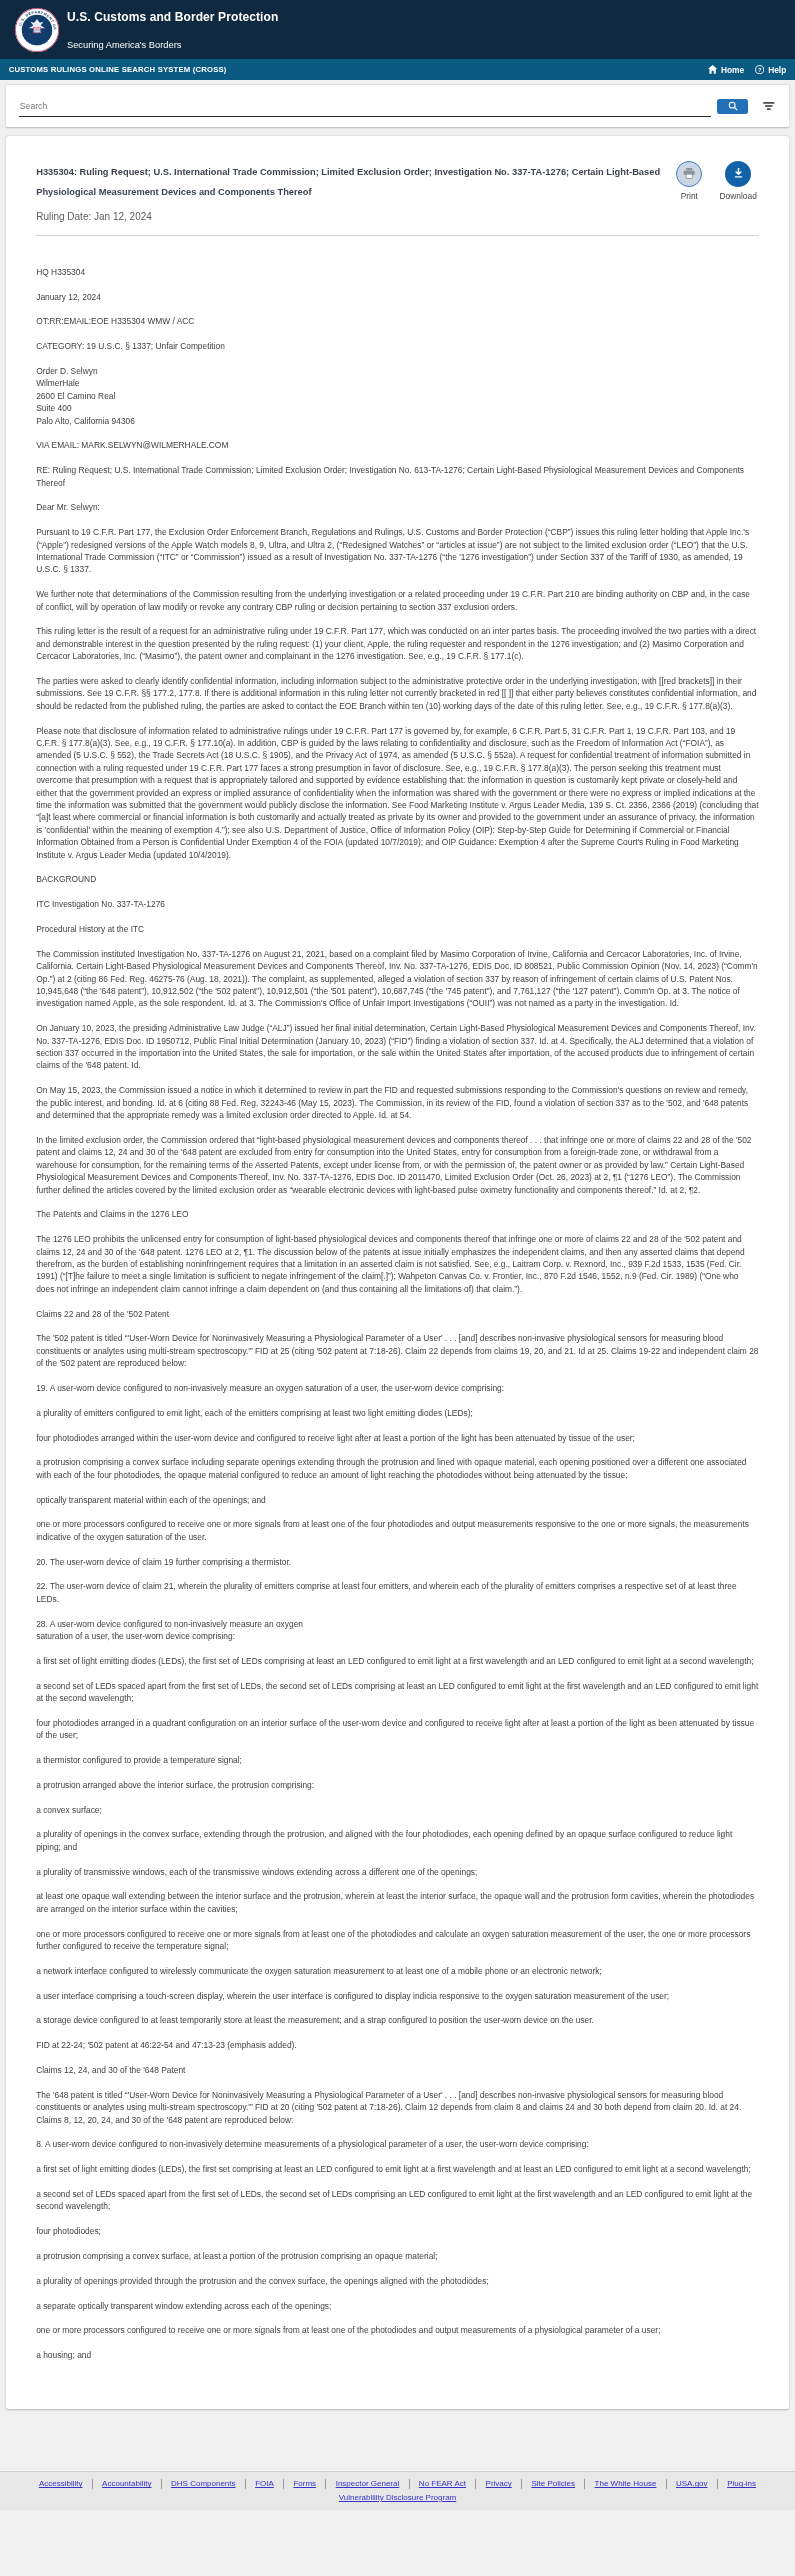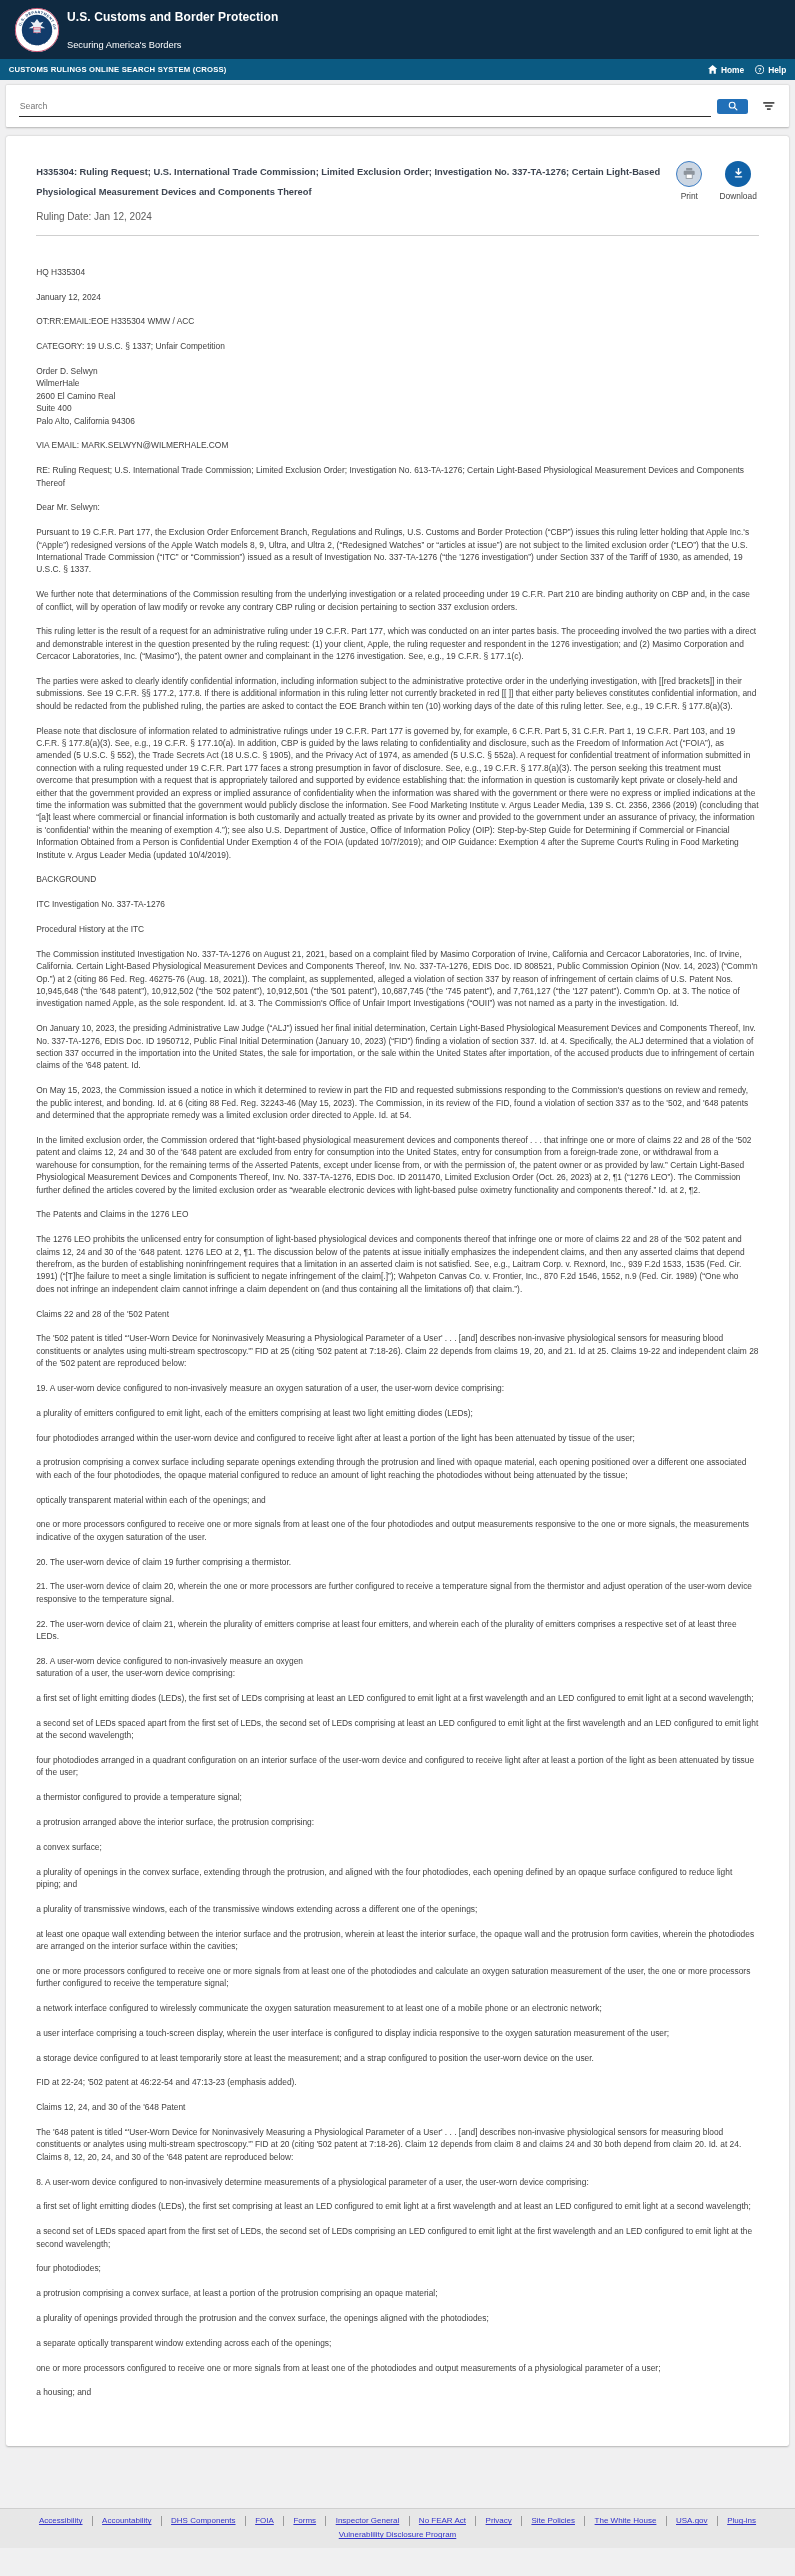--- a/index.html
+++ b/index.html
@@ -260,21 +260,20 @@
         <p class="para">The 1276 LEO prohibits the unlicensed entry for consumption of light-based physiological devices and components thereof that infringe one or more of claims 22 and 28 of the '502 patent and claims 12, 24 and 30 of the '648 patent.  1276 LEO at 2, ¶1.  The discussion below of the patents at issue initially emphasizes the independent claims, and then any asserted claims that depend therefrom, as the burden of establishing noninfringement requires that a limitation in an asserted claim is not satisfied.  See, e.g., Laitram Corp. v. Rexnord, Inc., 939 F.2d 1533, 1535 (Fed. Cir. 1991) (“[T]he failure to meet a single limitation is sufficient to negate infringement of the claim[.]”); Wahpeton Canvas Co. v. Frontier, Inc., 870 F.2d 1546, 1552, n.9 (Fed. Cir. 1989) (“One who does not infringe an independent claim cannot infringe a claim dependent on (and thus containing all the limitations of) that claim.”).</p>
         <p class="para">Claims 22 and 28 of the '502 Patent</p>
         <p class="para">The '502 patent is titled “'User-Worn Device for Noninvasively Measuring a Physiological Parameter of a User' . . . [and] describes non-invasive physiological sensors for measuring blood constituents or analytes using multi-stream spectroscopy.'”  FID at 25 (citing '502 patent at 7:18-26).  Claim 22 depends from claims 19, 20, and 21.  Id at 25.  Claims 19-22 and independent claim 28 of the '502 patent are reproduced below:</p>
         <p class="para">19. A user-worn device configured to non-invasively measure an oxygen saturation of a user, the user-worn device comprising:</p>
         <p class="para">a plurality of emitters configured to emit light, each of the emitters comprising at least two light emitting diodes (LEDs);</p>
         <p class="para">four photodiodes arranged within the user-worn device and configured to receive light after at least a portion of the light has been attenuated by tissue of the user;</p>
         <p class="para">a protrusion comprising a convex surface including separate openings extending through the protrusion and lined with opaque material, each opening positioned over a different one associated with each of the four photodiodes, the opaque material configured to reduce an amount of light reaching the photodiodes without being attenuated by the tissue;</p>
         <p class="para">optically transparent material within each of the openings; and</p>
         <p class="para">one or more processors configured to receive one or more signals from at least one of the four photodiodes and output measurements responsive to the one or more signals, the measurements indicative of the oxygen saturation of the user.</p>
         <p class="para">20. The user-worn device of claim 19 further comprising a thermistor.</p>
-        <p class="para">21. The user-worn device of claim 20, wherein the one or more processors are further configured to receive a temperature signal from the thermistor and adjust operation of the user-worn device responsive to the temperature signal.</p>
         <p class="para">22. The user-worn device of claim 21, wherein the plurality of emitters comprise at least four emitters, and wherein each of the plurality of emitters comprises a respective set of at least three LEDs.</p>
         <p class="para">28. A user-worn device configured to non-invasively measure an oxygen
 saturation of a user, the user-worn device comprising:</p>
         <p class="para">a first set of light emitting diodes (LEDs), the first set of LEDs comprising at least an LED configured to emit light at a first wavelength and an LED configured to emit light at a second wavelength;</p>
         <p class="para">a second set of LEDs spaced apart from the first set of LEDs, the second set of LEDs comprising at least an LED configured to emit light at the first wavelength and an LED configured to emit light at the second wavelength;</p>
         <p class="para">four photodiodes arranged in a quadrant configuration on an interior surface of the user-worn device and configured to receive light after at least a portion of the light  as been attenuated by tissue of the user;</p>
         <p class="para">a thermistor configured to provide a temperature signal;</p>
         <p class="para">a protrusion arranged above the interior surface, the protrusion comprising:</p>
         <p class="para">a convex surface;</p>
         <p class="para">a plurality of openings in the convex surface, extending through the protrusion, and aligned with the four photodiodes, each opening defined by an opaque surface configured to reduce light piping; and</p>

